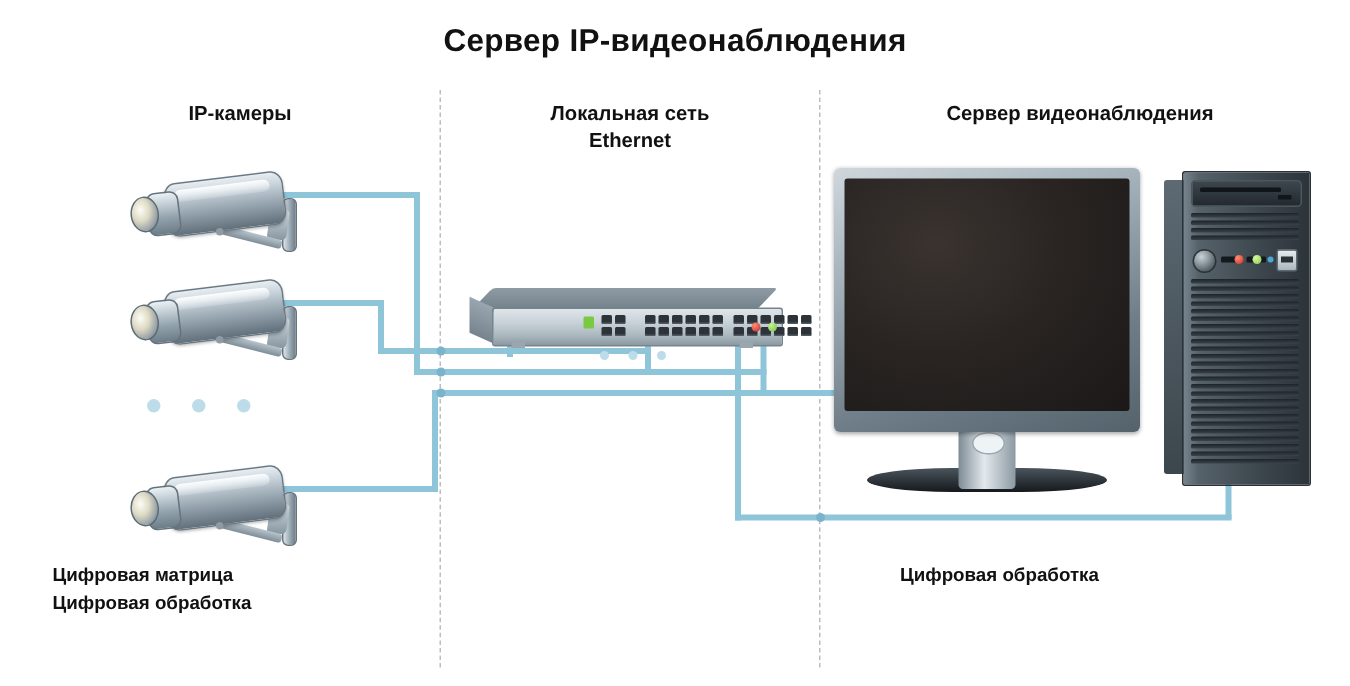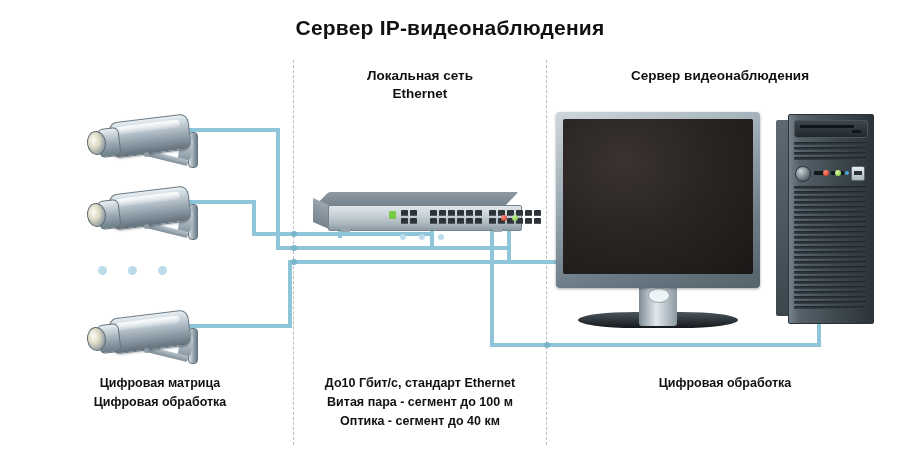--- a/index.html
+++ b/index.html
@@ -9,21 +9,21 @@
 
   .title{position:absolute;left:0;top:16px;width:900px;text-align:center;
          font-size:21px;font-weight:bold;letter-spacing:.2px;color:#111;}
 
   .col-head{position:absolute;text-align:center;font-size:13.5px;font-weight:bold;
             color:#111;line-height:18px;}
   .head-cams{left:40px;top:67px;width:240px;}
   .head-net{left:300px;top:67px;width:240px;}
   .head-srv{left:560px;top:67px;width:320px;}
 
-  .caption{position:absolute;text-align:center;font-size:12.5px;font-weight:bold;
+  .caption{position:absolute;text-align:left;font-size:12.5px;font-weight:bold;
            color:#111;line-height:19px;}
   .cap-left{left:35px;top:374px;width:250px;}
   .cap-mid{left:292px;top:374px;width:256px;}
   .cap-right{left:600px;top:374px;width:250px;}
 
   .divider{position:absolute;top:60px;width:0;height:385px;
            border-left:1px dashed #bdbdbd;}
   .div-1{left:293px;}
   .div-2{left:546px;}
 
@@ -133,20 +133,21 @@
   .tw-usb:after{content:"";position:absolute;left:2px;top:4px;width:8px;height:4px;
         background:#2a3238;}
 </style>
 </head>
 <body>
 
 <div id="stage">
 
   <div class="title">Сервер IP-видеонаблюдения</div>
 
+  <div class="col-head head-cams">IP-камеры</div>
 
   <div class="col-head head-srv">Сервер видеонаблюдения</div>
 
   <div class="col-head head-net">
     <div>Локальная сеть</div>
     <div>Ethernet</div>
   </div>
 
   <div class="divider div-1"></div>
   <div class="divider div-2"></div>
@@ -364,23 +365,18 @@
         <div class="vent"></div>
       <div class="vent"></div>
     </div>
   </div>
 
   <div class="caption cap-left">
     <div>Цифровая матрица</div>
     <div>Цифровая обработка</div>
   </div>
 
-  <div class="caption cap-mid">
-    <div>До10 Гбит/с, стандарт Ethernet</div>
-    <div>Витая пара - сегмент до 100 м</div>
-    <div>Оптика - сегмент до 40 км</div>
-  </div>
 
   <div class="caption cap-right">
     <div>Цифровая обработка</div>
   </div>
 
 </div>
 
 </body></html>

